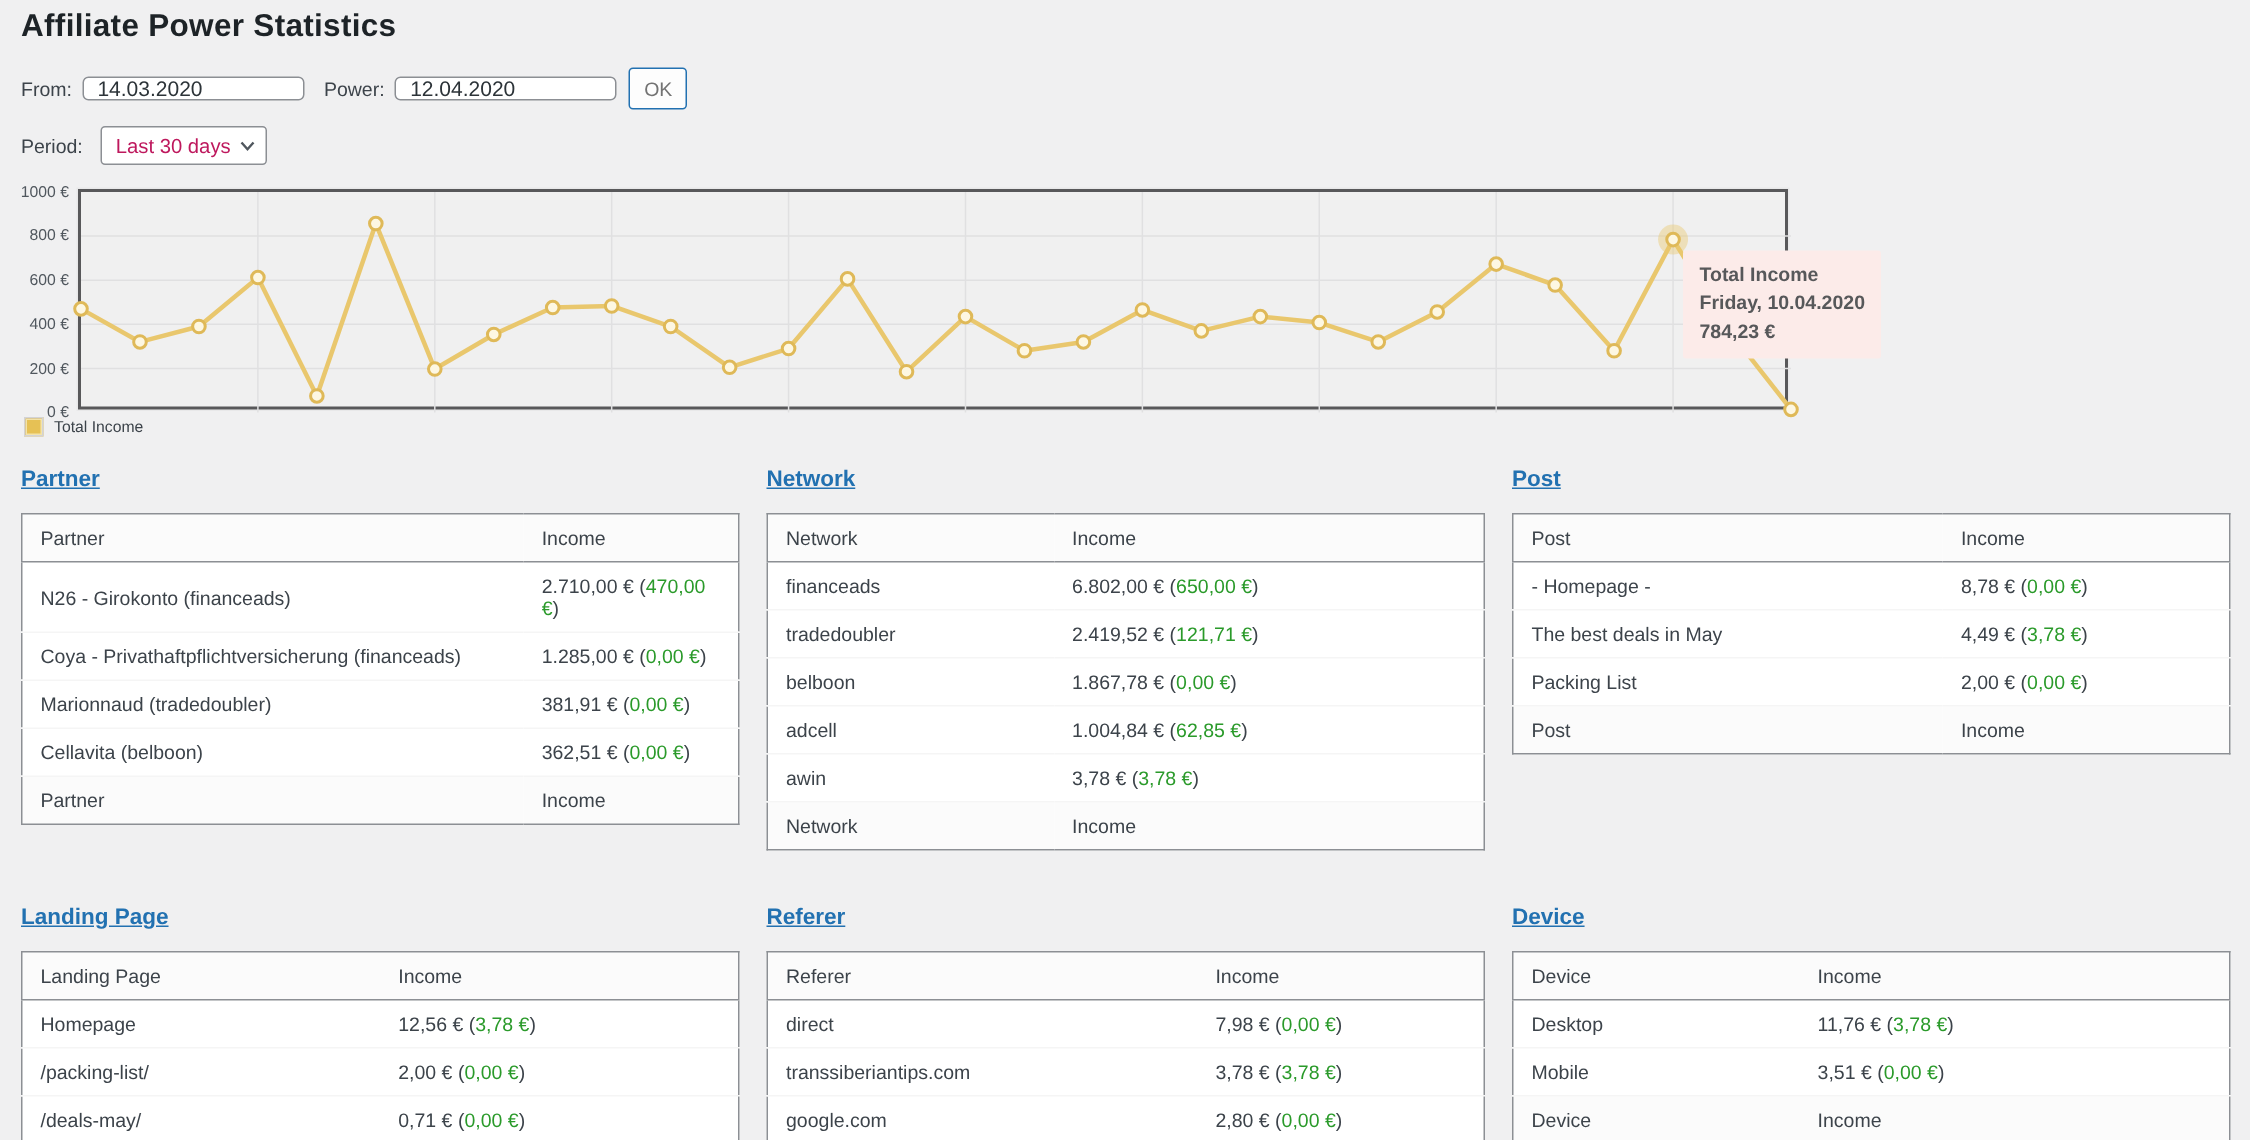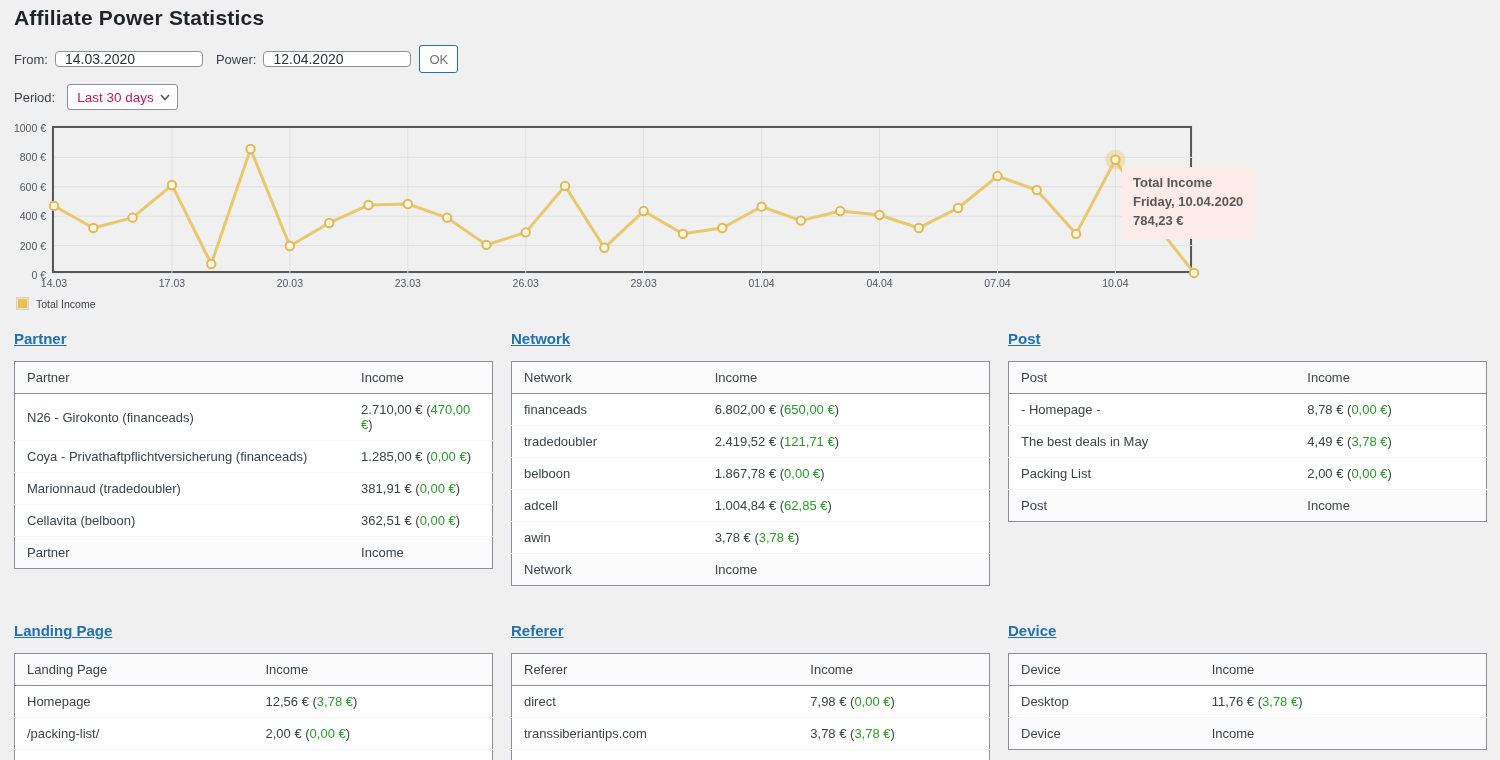--- a/index.html
+++ b/index.html
@@ -182,32 +182,20 @@
           <circle cx="1100.6896551724137" cy="94.962" r="4.2" class="marker"></circle>
           <circle cx="1140" cy="144.942" r="4.2" class="marker"></circle>
         </svg>
       <div class="chart-tooltip">
         <div>Total Income</div>
         <div>Friday, 10.04.2020</div>
         <div>784,23 €</div>
       </div>
     </div>
   </div>
-  <div class="x-axis">
-      <div class="xtick" style="left: 0px;">14.03</div>
-      <div class="xtick" style="left: 117.931px;">17.03</div>
-      <div class="xtick" style="left: 235.862px;">20.03</div>
-      <div class="xtick" style="left: 353.793px;">23.03</div>
-      <div class="xtick" style="left: 471.724px;">26.03</div>
-      <div class="xtick" style="left: 589.655px;">29.03</div>
-      <div class="xtick" style="left: 707.586px;">01.04</div>
-      <div class="xtick" style="left: 825.517px;">04.04</div>
-      <div class="xtick" style="left: 943.448px;">07.04</div>
-      <div class="xtick" style="left: 1061.38px;">10.04</div>
-    </div>
   <div class="chart-legend">
     <span class="legend-swatch"></span>
     <span class="legend-label">Total Income</span>
   </div>
 </div>
 
 <div class="tables-grid">
   <div class="sec-partner">
     <a class="sec-heading">Partner</a>
     <table class="stat-table">
@@ -352,20 +340,24 @@
     <table class="stat-table">
         <tbody>
           <tr class="hdr-row">
             <td>Device</td>
             <td>Income</td>
           </tr>
           <tr class="data-row">
             <td>Desktop</td>
             <td>11,76 € (<span class="green">3,78 €</span>)</td>
           </tr>
+          <tr class="data-row">
+            <td>Mobile</td>
+            <td>3,51 € (<span class="green">0,00 €</span>)</td>
+          </tr>
           <tr class="ftr-row">
             <td>Device</td>
             <td>Income</td>
           </tr>
         </tbody>
       </table>
   </div>
 </div>
 
 </body></html>

